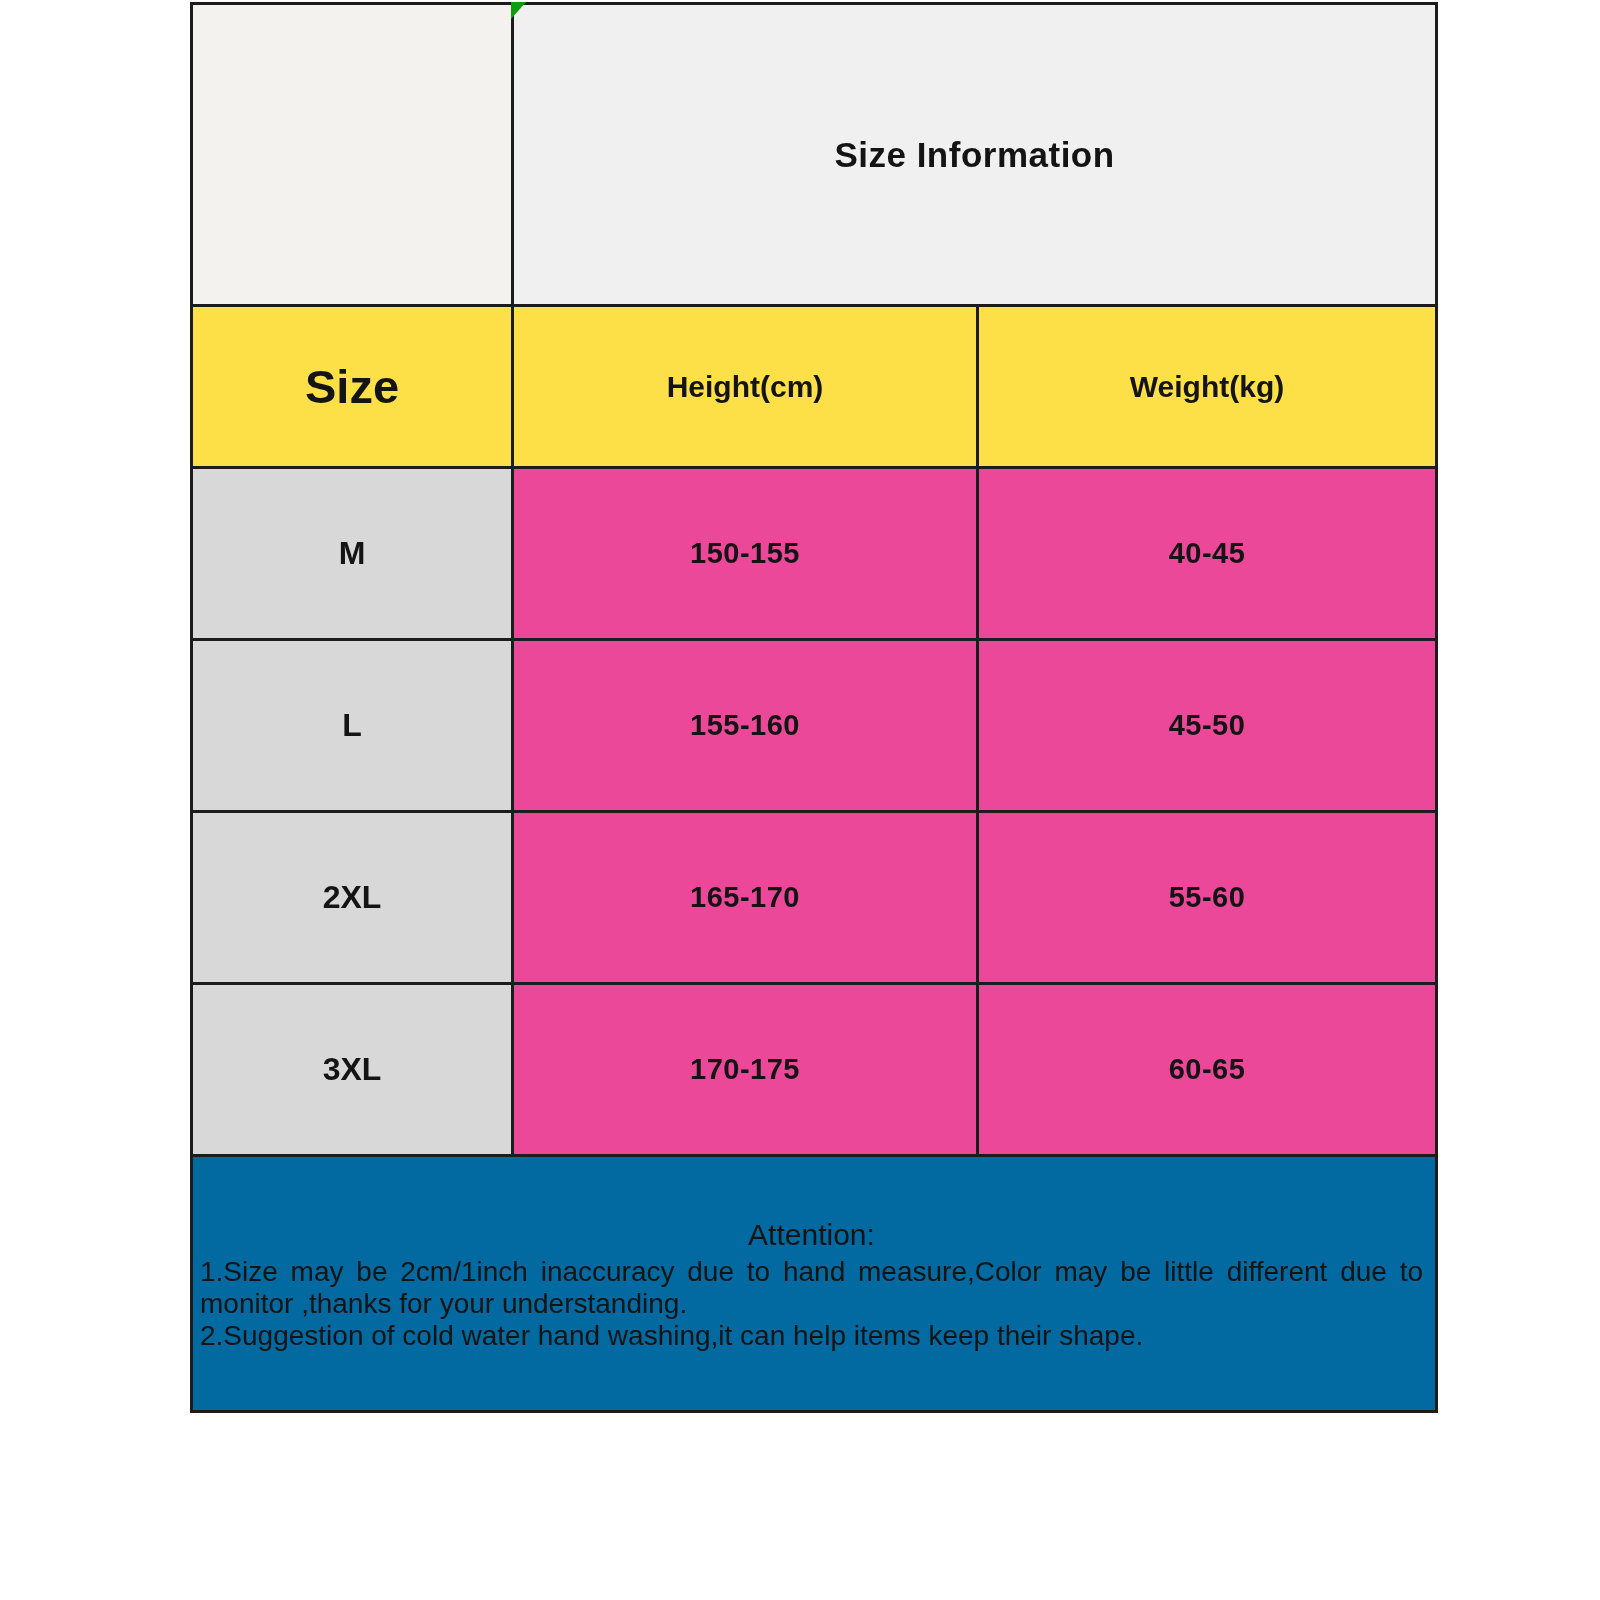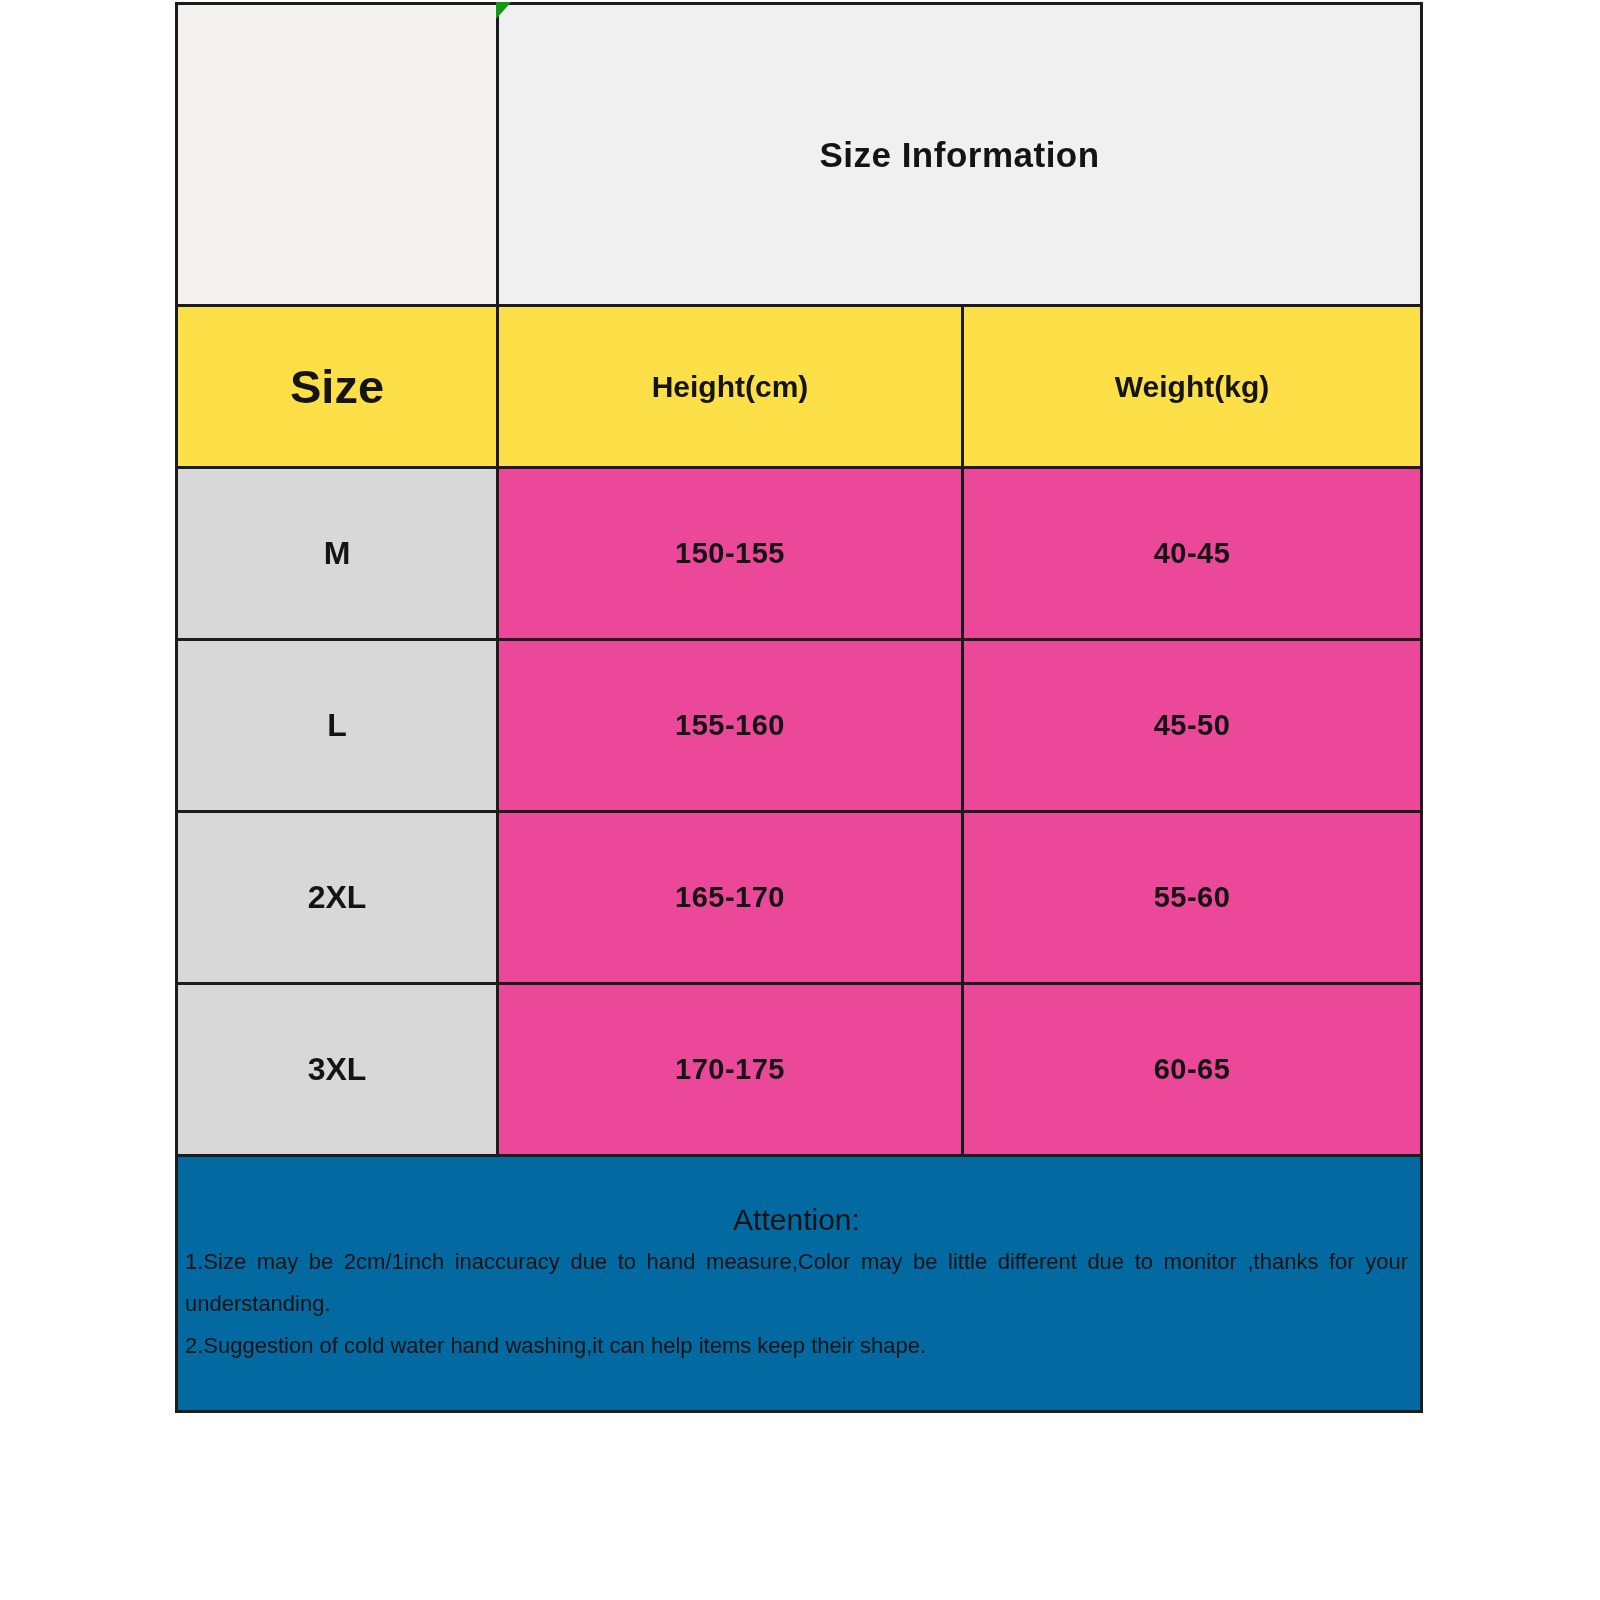--- a/index.html
+++ b/index.html
@@ -1,19 +1,19 @@
 <!DOCTYPE html>
 <html><head>
 <meta charset="utf-8">
 <style>
   * { margin: 0; padding: 0; box-sizing: border-box; }
   html, body { width: 1600px; height: 1600px; background: #ffffff; }
   body { font-family: "Liberation Sans", "DejaVu Sans", sans-serif; color: #141414; }
 
-  .sheet { position: absolute; left: 175px; top: 2px; width: 1245px; }
+  .sheet { position: absolute; left: 190px; top: 2px; width: 1245px; }
 
   table.size-chart { border-collapse: collapse; table-layout: fixed; width: 1245px; }
   table.size-chart td { border: 3px solid #1c1c1c; text-align: center; vertical-align: middle; }
 
   col.c1 { width: 321px; }
   col.c2 { width: 465px; }
   col.c3 { width: 459px; }
 
   tr.photo-row    { height: 302px; }
   tr.head-row     { height: 162px; }
@@ -24,21 +24,21 @@
   td.title-cell { background: #f0f0f0; }
   .title-text { font-size: 35px; font-weight: bold; letter-spacing: 0.5px; }
 
   td.hdr { background: #fde047; font-weight: bold; font-size: 30px; }
   td.hdr.size-hdr { font-size: 47px; }
   td.size-col { background: #d8d8d8; font-weight: bold; font-size: 32px; }
   td.val { background: #ec4899; font-weight: bold; font-size: 29px; letter-spacing: 0.5px; }
 
   td.attention-cell { background: #0369a1; text-align: left; vertical-align: top; padding: 7px 12px 8px 7px; }
   .att-heading { font-size: 30px; line-height: 42px; }
-  .att-note { font-size: 22px; line-height: 42px; text-align: justify; }
+  .att-note { font-size: 28px; line-height: 32px; text-align: justify; }
 
   
   .corner-marker { position: absolute; left: 321px; top: 0; width: 0; height: 0;
     border-top: 17px solid #0f9b13; border-right: 15px solid transparent; z-index: 3; }
 
   
   .photo-scene { position: relative; width: 100%; height: 100%; overflow: hidden;
     background: radial-gradient(ellipse at 50% 42%, #f6f4f1 55%, #efece7 100%); }
 
   .coat-rack { position: absolute; left: 27.5%; top: 10.5%; width: 55.5%; height: 8.2%;

